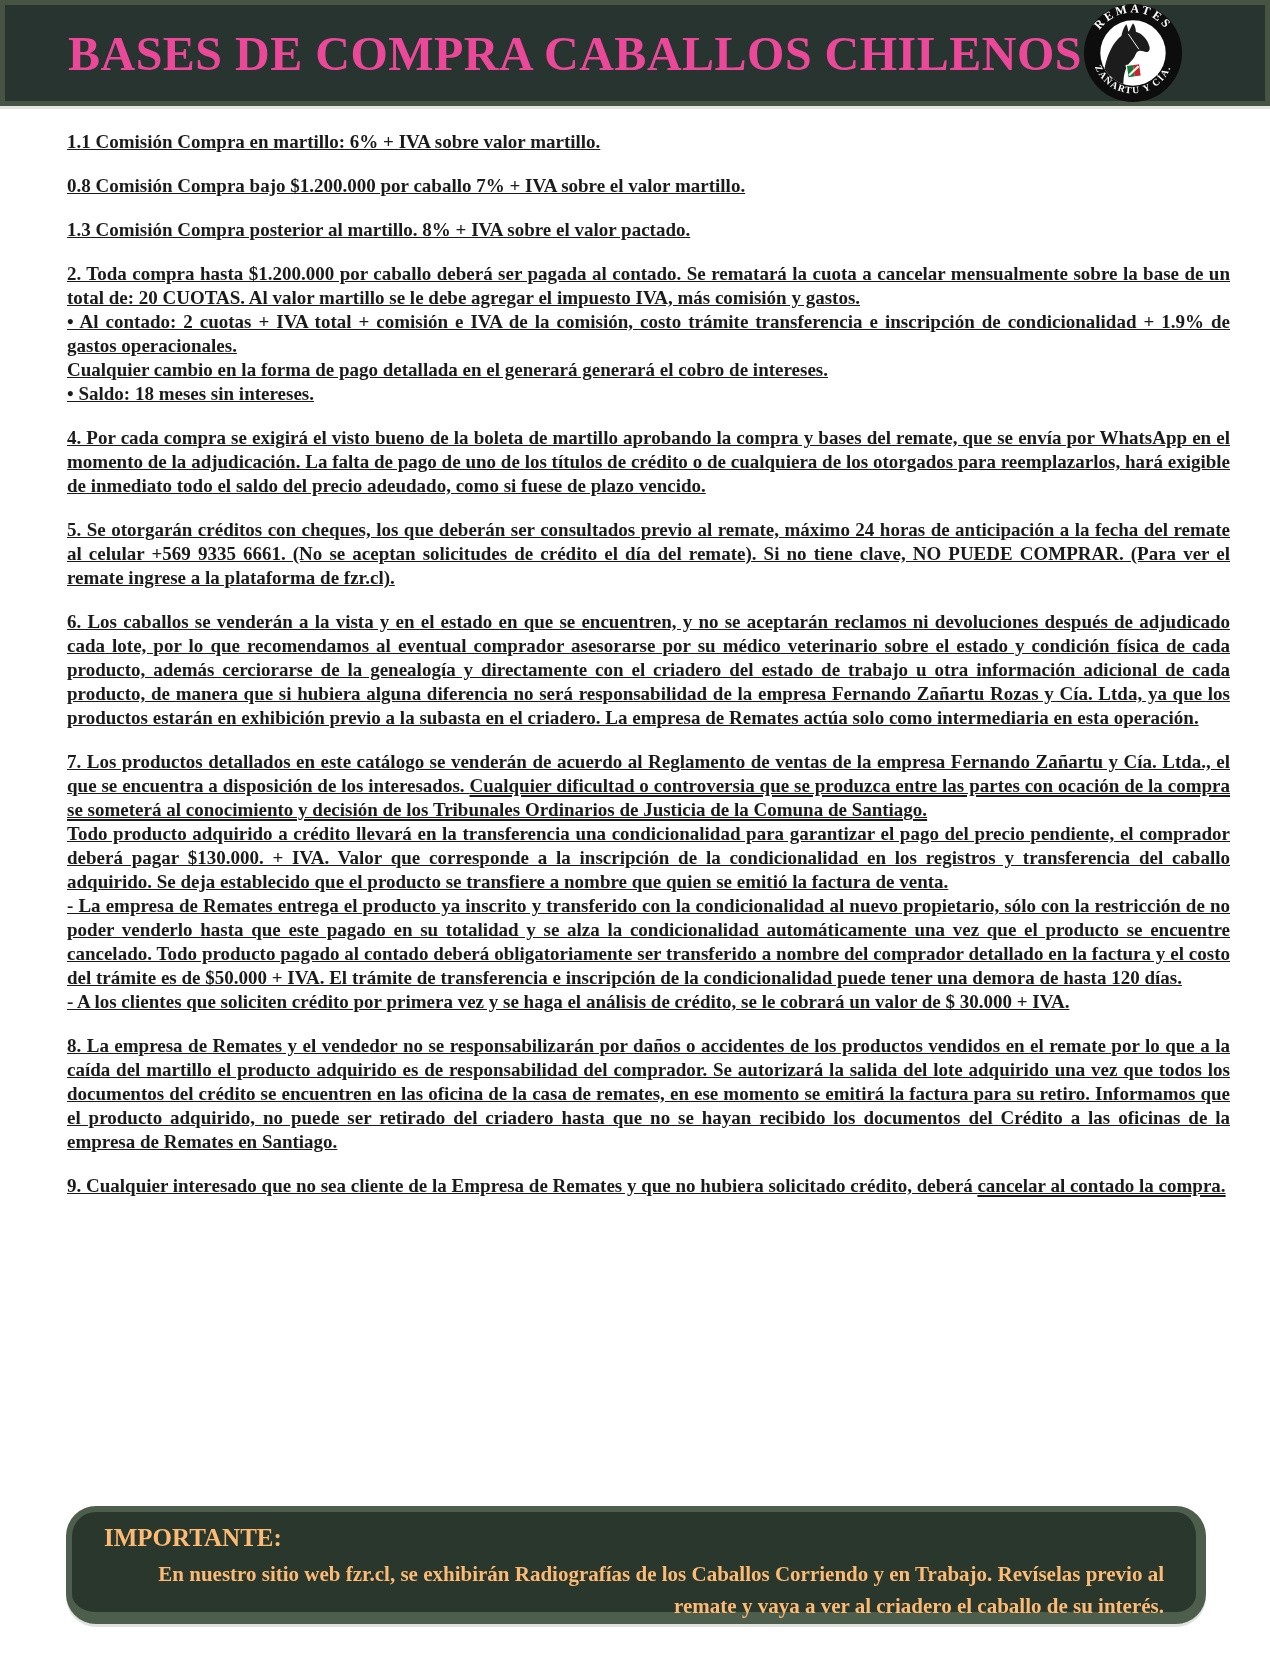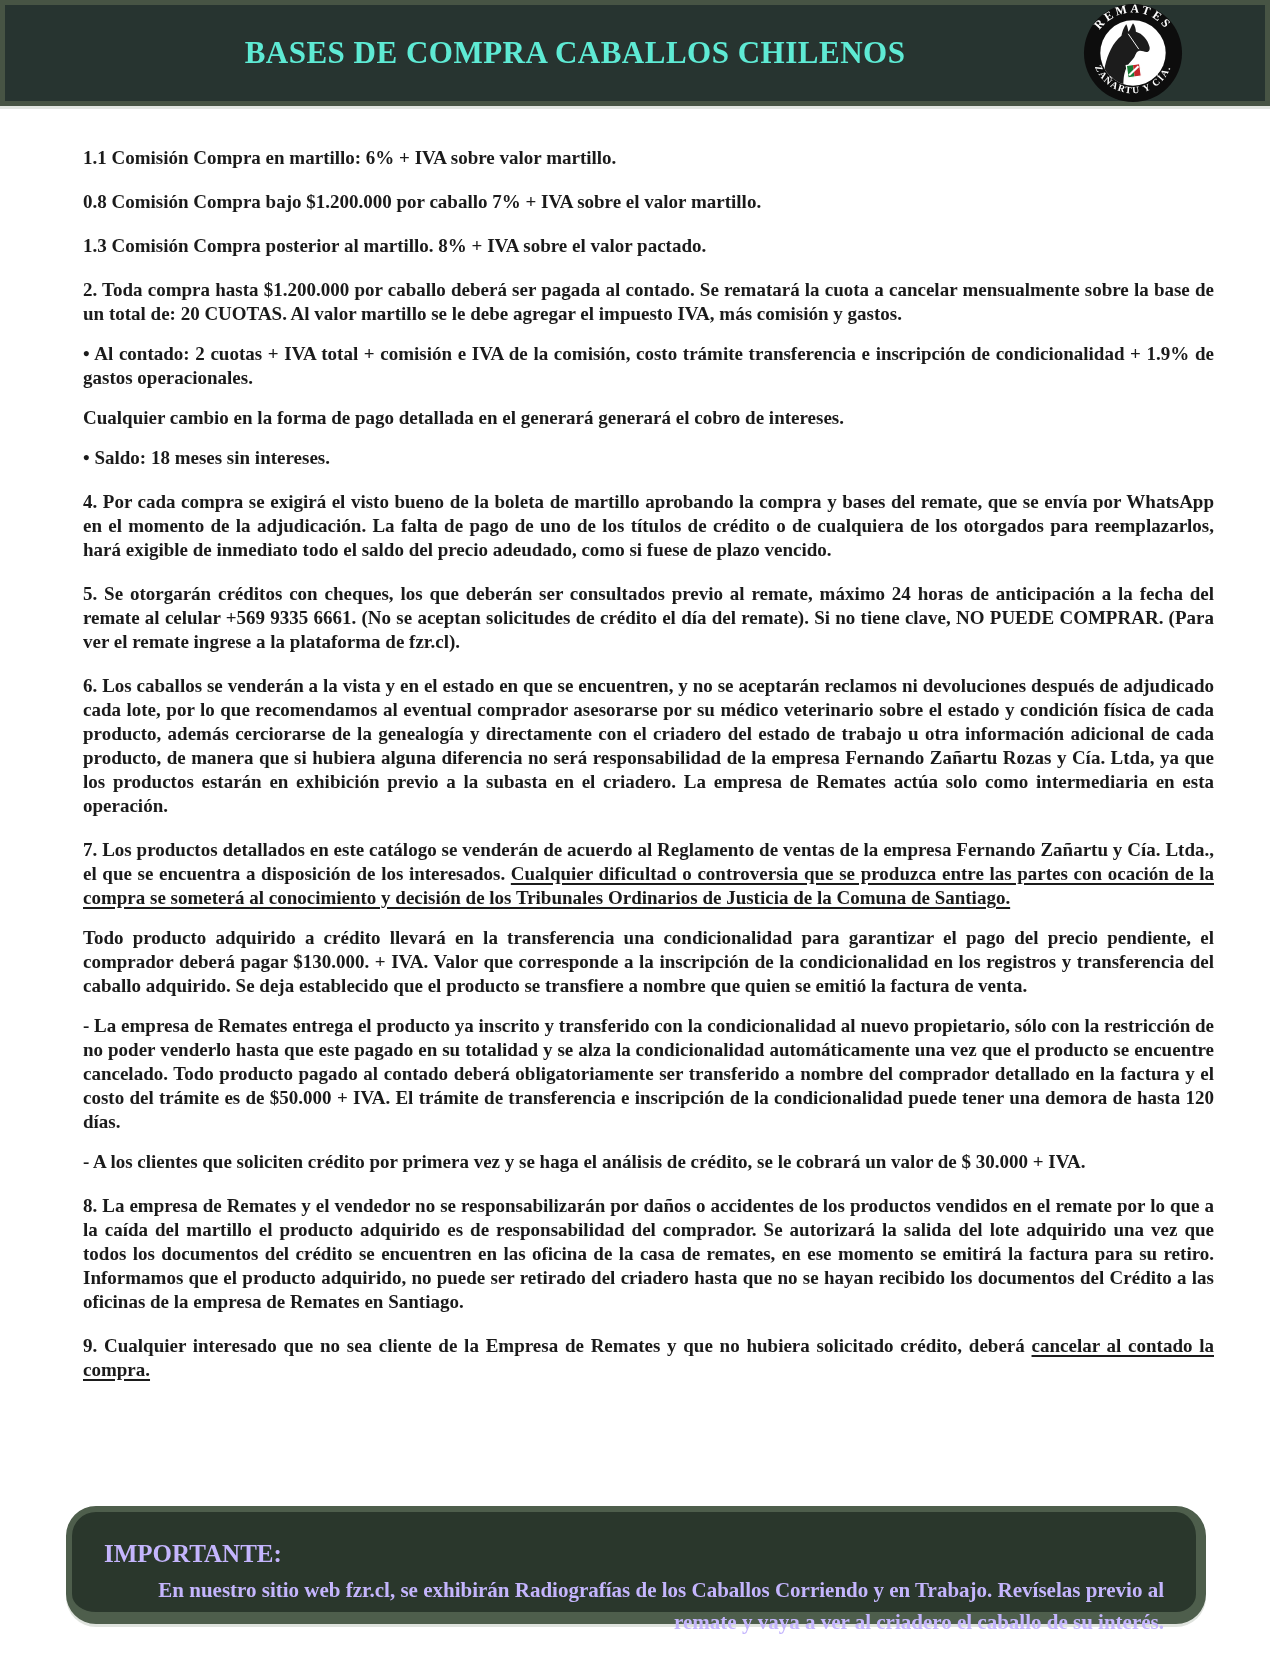--- a/index.html
+++ b/index.html
@@ -20,23 +20,23 @@
     border:5px solid #475444;
     box-sizing:border-box;
     display:flex;
     align-items:center;
     box-shadow:0 3px 0 #e2e6e1;
   }
   .header-title{
     flex:1;
     text-align:center;
     padding-left:62px;
-    color:#5eead4;
+    color:#ec4899;
     font-weight:bold;
-    font-size:31px;
+    font-size:48px;
     letter-spacing:0.5px;
     white-space:nowrap;
   }
   .logo{
     width:100px;
     height:100px;
     margin-right:82px;
     flex:0 0 auto;
   }
   
@@ -44,42 +44,42 @@
     position:absolute;
     left:67px;
     width:1163px;
     top:130px;
     color:#1b1b1b;
     font-weight:bold;
     font-size:19px;
     line-height:24px;
     z-index:1;
   }
-  .para{margin:16px; text-align:justify;}
+  .para{margin:0; text-align:justify;text-decoration:underline;}
   .para.gap{margin-top:20px;}
   .u{
     text-decoration:underline;
     text-decoration-thickness:2px;
     text-underline-offset:3px;
   }
   
   .important-box{
     position:absolute;
     left:66px;
     right:64px;
     bottom:30px;
     height:118px;
     box-sizing:border-box;
     background:#2a372c;
     border:6px solid #4e5e4c;
     border-right-width:10px;
     border-bottom-width:12px;
     border-radius:30px;
-    padding:28px 32px;
-    color:#c4b5fd;
+    padding:12px 32px;
+    color:#fdba74;
     z-index:2;
     box-shadow:0 3px 0 #dfe3de;
   }
   .imp-title{
     font-weight:bold;
     font-size:25px;
     margin-bottom:6px;
   }
   .imp-text{
     font-weight:bold;

